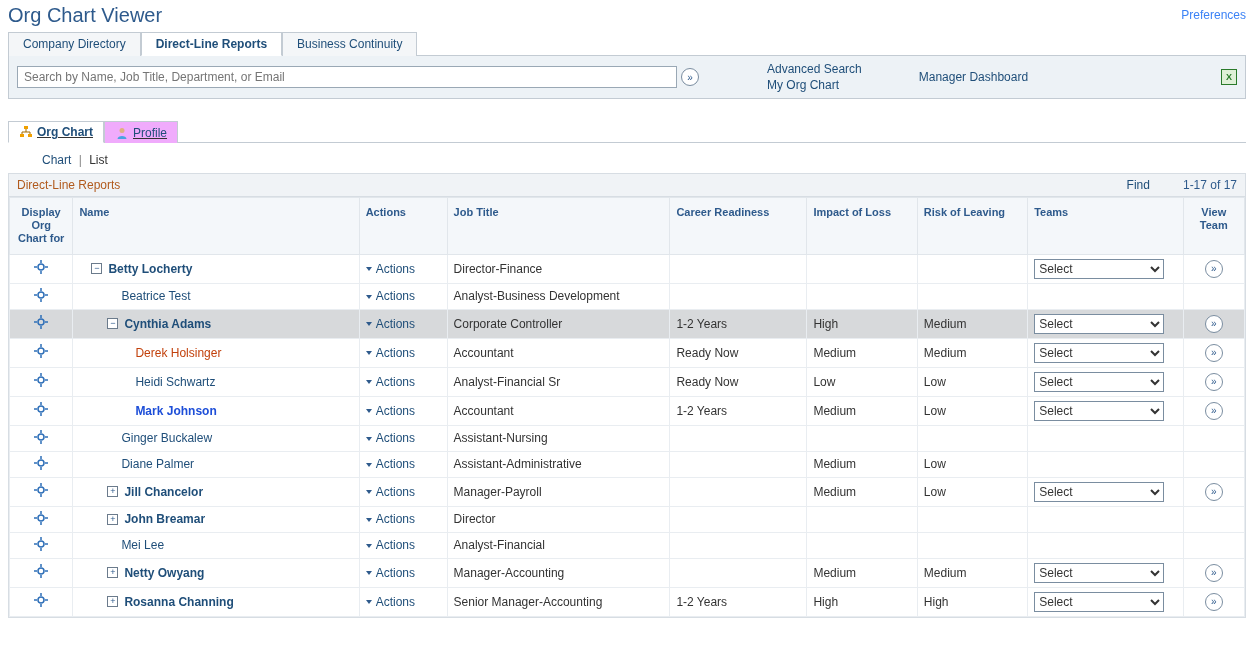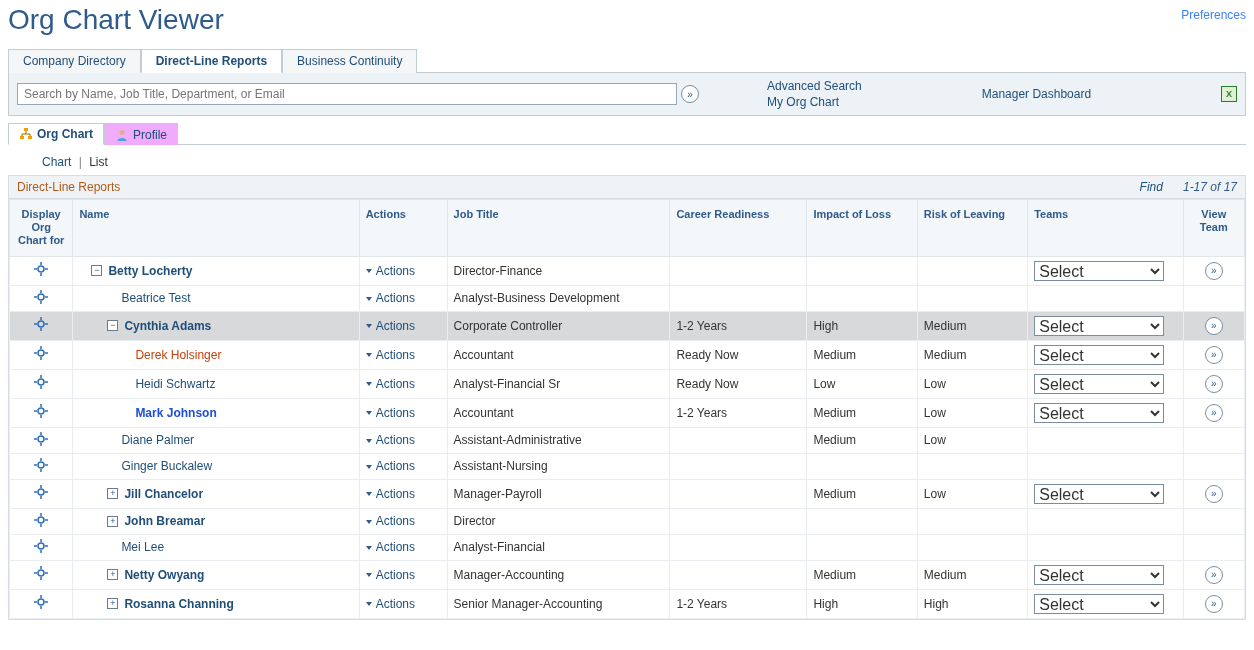--- a/index.html
+++ b/index.html
@@ -1,46 +1,46 @@
 <!DOCTYPE html>
 <html><head>
 <meta charset="utf-8">
 <style>
   * { box-sizing: border-box; }
   body { margin:0; font-family: Arial, Helvetica, sans-serif; font-size:12px; color:#333; background:#fff; width:1254px; }
   a { color:#1f4e79; text-decoration:none; cursor:pointer; }
   .page { padding:4px 8px; width:1254px; }
   .topbar { display:flex; align-items:flex-start; }
-  .page-title { font-size:28px; color:#2e5a8c; font-weight:400; margin:0 0 12px 0; flex:1; }
+  .page-title { font-size:20px; color:#2e5a8c; font-weight:400; margin:0 0 4px 0; flex:1; }
   .pref-link { color:#3b82f6; font-size:12px; padding-top:4px; }
 
   .tabstrip { display:flex; border-bottom:1px solid #c3cbd3; }
   .tab { border:1px solid #c3cbd3; border-bottom:none; background:#f4f6f8; padding:4px 14px; margin-right:0px; color:#1f4e79; cursor:pointer; border-radius:0; position:relative; top:1px;}
   .tab.active { background:#fff; font-weight:bold; border-bottom:1px solid #fff;}
 
   .searchbar-wrap { background:#edf2f6; border:1px solid #c3cbd3; padding:6px 8px; display:flex; align-items:center; border-top:none; }
   .searchbox { flex:0 0 660px; display:flex; align-items:center; }
   .searchbox input { width:100%; height:22px; padding:2px 6px; border:1px solid #9aa8b5; font-size:12px; background:#fff; }
   .round-btn { width:18px;height:18px;border:1px solid #7a8da0;border-radius:50%;display:inline-flex;align-items:center;justify-content:center;font-size:10px;color:#2e5a8c;background:#fff;margin-left:4px;cursor:pointer;flex:0 0 18px;}
   .quicklinks { margin-left:68px; display:flex; flex-direction:column; gap:2px; }
-  .mgr-dash { margin-left:120px; align-self:center; }
+  .mgr-dash { margin-left:57px; align-self:center; }
   .excel-icon { width:16px;height:16px; border:1px solid #2a7a2a; background:#dff0d7; color:#2a7a2a; font-size:9px; font-weight:bold; display:inline-flex; align-items:center; justify-content:center; margin-left:auto; cursor:pointer;}
 
-  .subtabstrip { display:flex; margin-top:6px; border-bottom:1px solid #c3cbd3; }
+  .subtabstrip { display:flex; margin-top:21px; border-bottom:1px solid #c3cbd3;text-decoration:underline; }
   .subtab { display:flex; align-items:center; gap:4px; padding:3px 10px; border:1px solid #c3cbd3; border-bottom:none; background:#f0abfc; color:#1f4e79; cursor:pointer; position:relative; top:1px;}
   .subtab.active { background:#fff; font-weight:bold; border-bottom:1px solid #fff;}
   .ico { width:14px;height:14px; display:inline-block; }
   .ico-org { color:#f0a000; }
   .ico-profile { color:#c08040; }
 
   .chartlist { padding:10px 0 6px 34px; }
   .chartlist .sep { color:#888; margin:0 4px; }
 
   .gridhdr { background:#f0f3f6; border:1px solid #d7dde3; border-bottom:none; display:flex; align-items:center; padding:4px 8px; color:#b15a1d; }
-  .gridhdr .rightinfo { margin-left:auto; color:#2e5a8c; display:flex; gap:20px;font-style:italic;}
+  .gridhdr .rightinfo { margin-left:auto; color:#2e5a8c; display:flex; gap:33px;}
 
   .grid-wrap { display:flex; border:1px solid #d7dde3; }
   .grid-scroll { flex:1; overflow-y:scroll; height:420px; }
   table.grid { border-collapse:collapse; width:100%; table-layout:fixed; }
   table.grid th { background:#f4f7fa; color:#2e5a8c; font-weight:bold; text-align:left; padding:8px 6px; border:1px solid #e1e6eb; font-size:11px; vertical-align:top; line-height:1.2; }
   table.grid th.center, table.grid td.center { text-align:center; }
   table.grid td { padding:4px 6px; border:1px solid #e9edf1; height:26px; vertical-align:middle; color:#333; }
   tr.highlight td { background:#d7d9db; }
 
   .col-disp   { width:62px; }
@@ -60,21 +60,21 @@
   .indent-1 { padding-left:42px; }
   .indent-2 { padding-left:56px; }
   .indent-1b { padding-left:28px; }
 
   .actions-cell { color:#1f4e79; cursor:pointer; }
   .actions-cell .caret { display:inline-block;width:0;height:0;border-top:4px solid #2e5a8c;border-left:3px solid transparent;border-right:3px solid transparent;margin-right:4px;vertical-align:middle;}
 
   .focus-icon { width:14px;height:14px;display:inline-block;color:#2e6fb8;}
   .focus-icon svg { display:block; }
 
-  select.team-select { width:130px; height:20px; border:1px solid #7a8da0; background:#fff; font-size:16px; color:#333; }
+  select.team-select { width:130px; height:20px; border:1px solid #7a8da0; background:#fff; font-size:12px; color:#333; }
   select.team-select option { color:#333; }
 
   .viewteam-btn { width:18px;height:18px;border:1px solid #7a8da0;border-radius:50%;display:inline-flex;align-items:center;justify-content:center;font-size:10px;color:#2e5a8c;background:#fff;cursor:pointer;}
 
   th .colhdr { display:block; }
 </style>
 </head>
 <body>
 
 <div class="page">
@@ -281,46 +281,46 @@
               <td><select class="team-select"><option>Select</option></select></td>
               <td class="center"><span class="viewteam-btn">»</span></td>
             </tr>
             <tr>
               <td class="center"><span class="focus-icon"><svg viewBox="0 0 14 14" width="14" height="14">
                     <circle cx="7" cy="7" r="3" fill="none" stroke="#2e6fb8" stroke-width="1.5"></circle>
                     <path d="M7 0v3M7 11v3M0 7h3M11 7h3" stroke="#2e6fb8" stroke-width="1.5"></path>
                   </svg></span></td>
               <td>
                 <div class="namecell indent-1">
+                  <a style="font-weight: normal; color: rgb(31, 78, 121);">Ginger Buckalew</a>
+                </div>
+              </td>
+              <td><span class="actions-cell"><span class="caret"></span>Actions</span></td>
+              <td>Assistant-Nursing</td>
+              <td></td>
+              <td></td>
+              <td></td>
+              <td></td>
+              <td class="center"></td>
+            </tr>
+            <tr>
+              <td class="center"><span class="focus-icon"><svg viewBox="0 0 14 14" width="14" height="14">
+                    <circle cx="7" cy="7" r="3" fill="none" stroke="#2e6fb8" stroke-width="1.5"></circle>
+                    <path d="M7 0v3M7 11v3M0 7h3M11 7h3" stroke="#2e6fb8" stroke-width="1.5"></path>
+                  </svg></span></td>
+              <td>
+                <div class="namecell indent-1">
                   <a style="font-weight: normal; color: rgb(31, 78, 121);">Diane Palmer</a>
                 </div>
               </td>
               <td><span class="actions-cell"><span class="caret"></span>Actions</span></td>
               <td>Assistant-Administrative</td>
               <td></td>
               <td>Medium</td>
               <td>Low</td>
-              <td></td>
-              <td class="center"></td>
-            </tr>
-            <tr>
-              <td class="center"><span class="focus-icon"><svg viewBox="0 0 14 14" width="14" height="14">
-                    <circle cx="7" cy="7" r="3" fill="none" stroke="#2e6fb8" stroke-width="1.5"></circle>
-                    <path d="M7 0v3M7 11v3M0 7h3M11 7h3" stroke="#2e6fb8" stroke-width="1.5"></path>
-                  </svg></span></td>
-              <td>
-                <div class="namecell indent-1">
-                  <a style="font-weight: normal; color: rgb(31, 78, 121);">Ginger Buckalew</a>
-                </div>
-              </td>
-              <td><span class="actions-cell"><span class="caret"></span>Actions</span></td>
-              <td>Assistant-Nursing</td>
-              <td></td>
-              <td></td>
-              <td></td>
               <td></td>
               <td class="center"></td>
             </tr>
             <tr>
               <td class="center"><span class="focus-icon"><svg viewBox="0 0 14 14" width="14" height="14">
                     <circle cx="7" cy="7" r="3" fill="none" stroke="#2e6fb8" stroke-width="1.5"></circle>
                     <path d="M7 0v3M7 11v3M0 7h3M11 7h3" stroke="#2e6fb8" stroke-width="1.5"></path>
                   </svg></span></td>
               <td>
                 <div class="namecell indent-1b">

